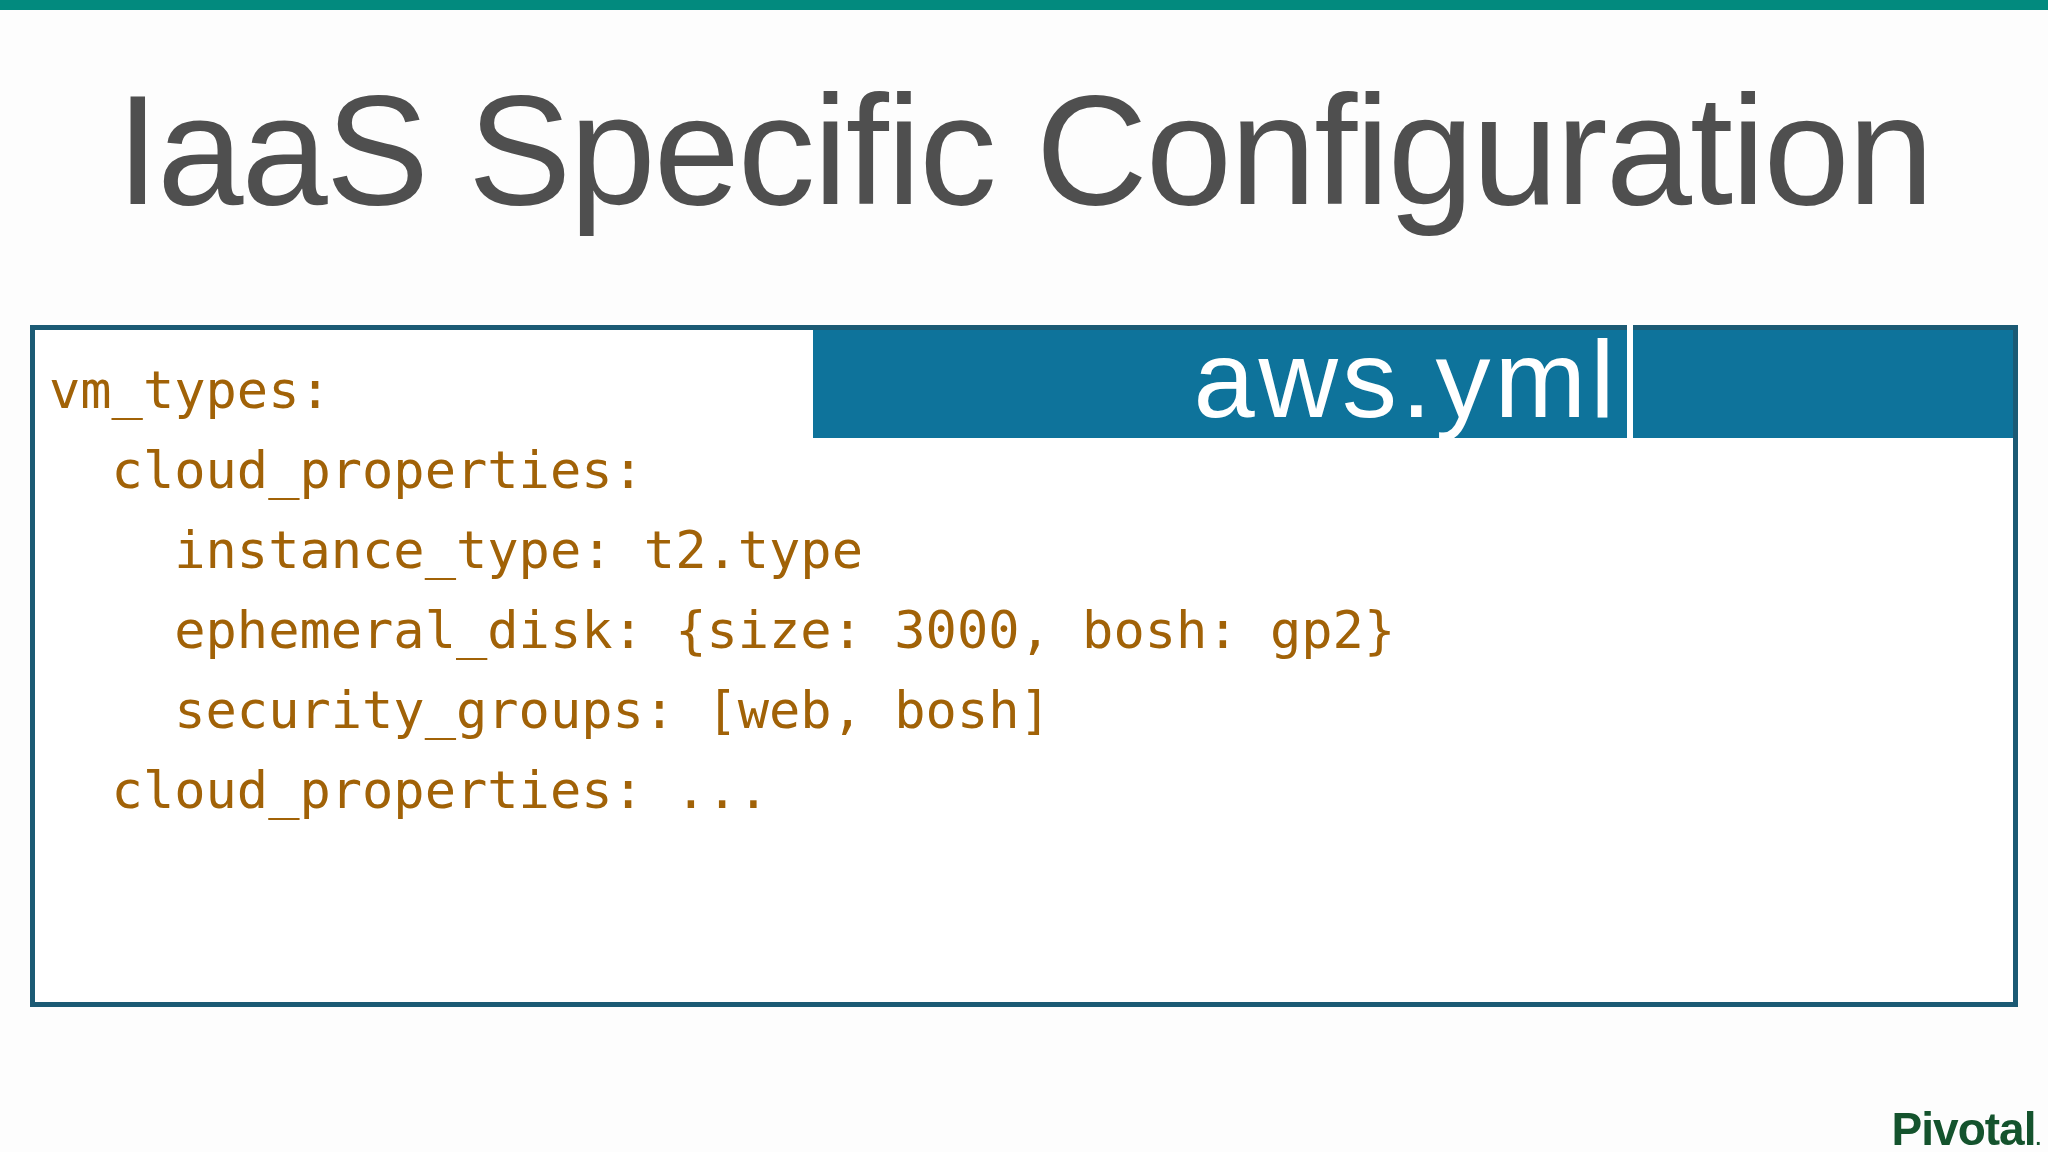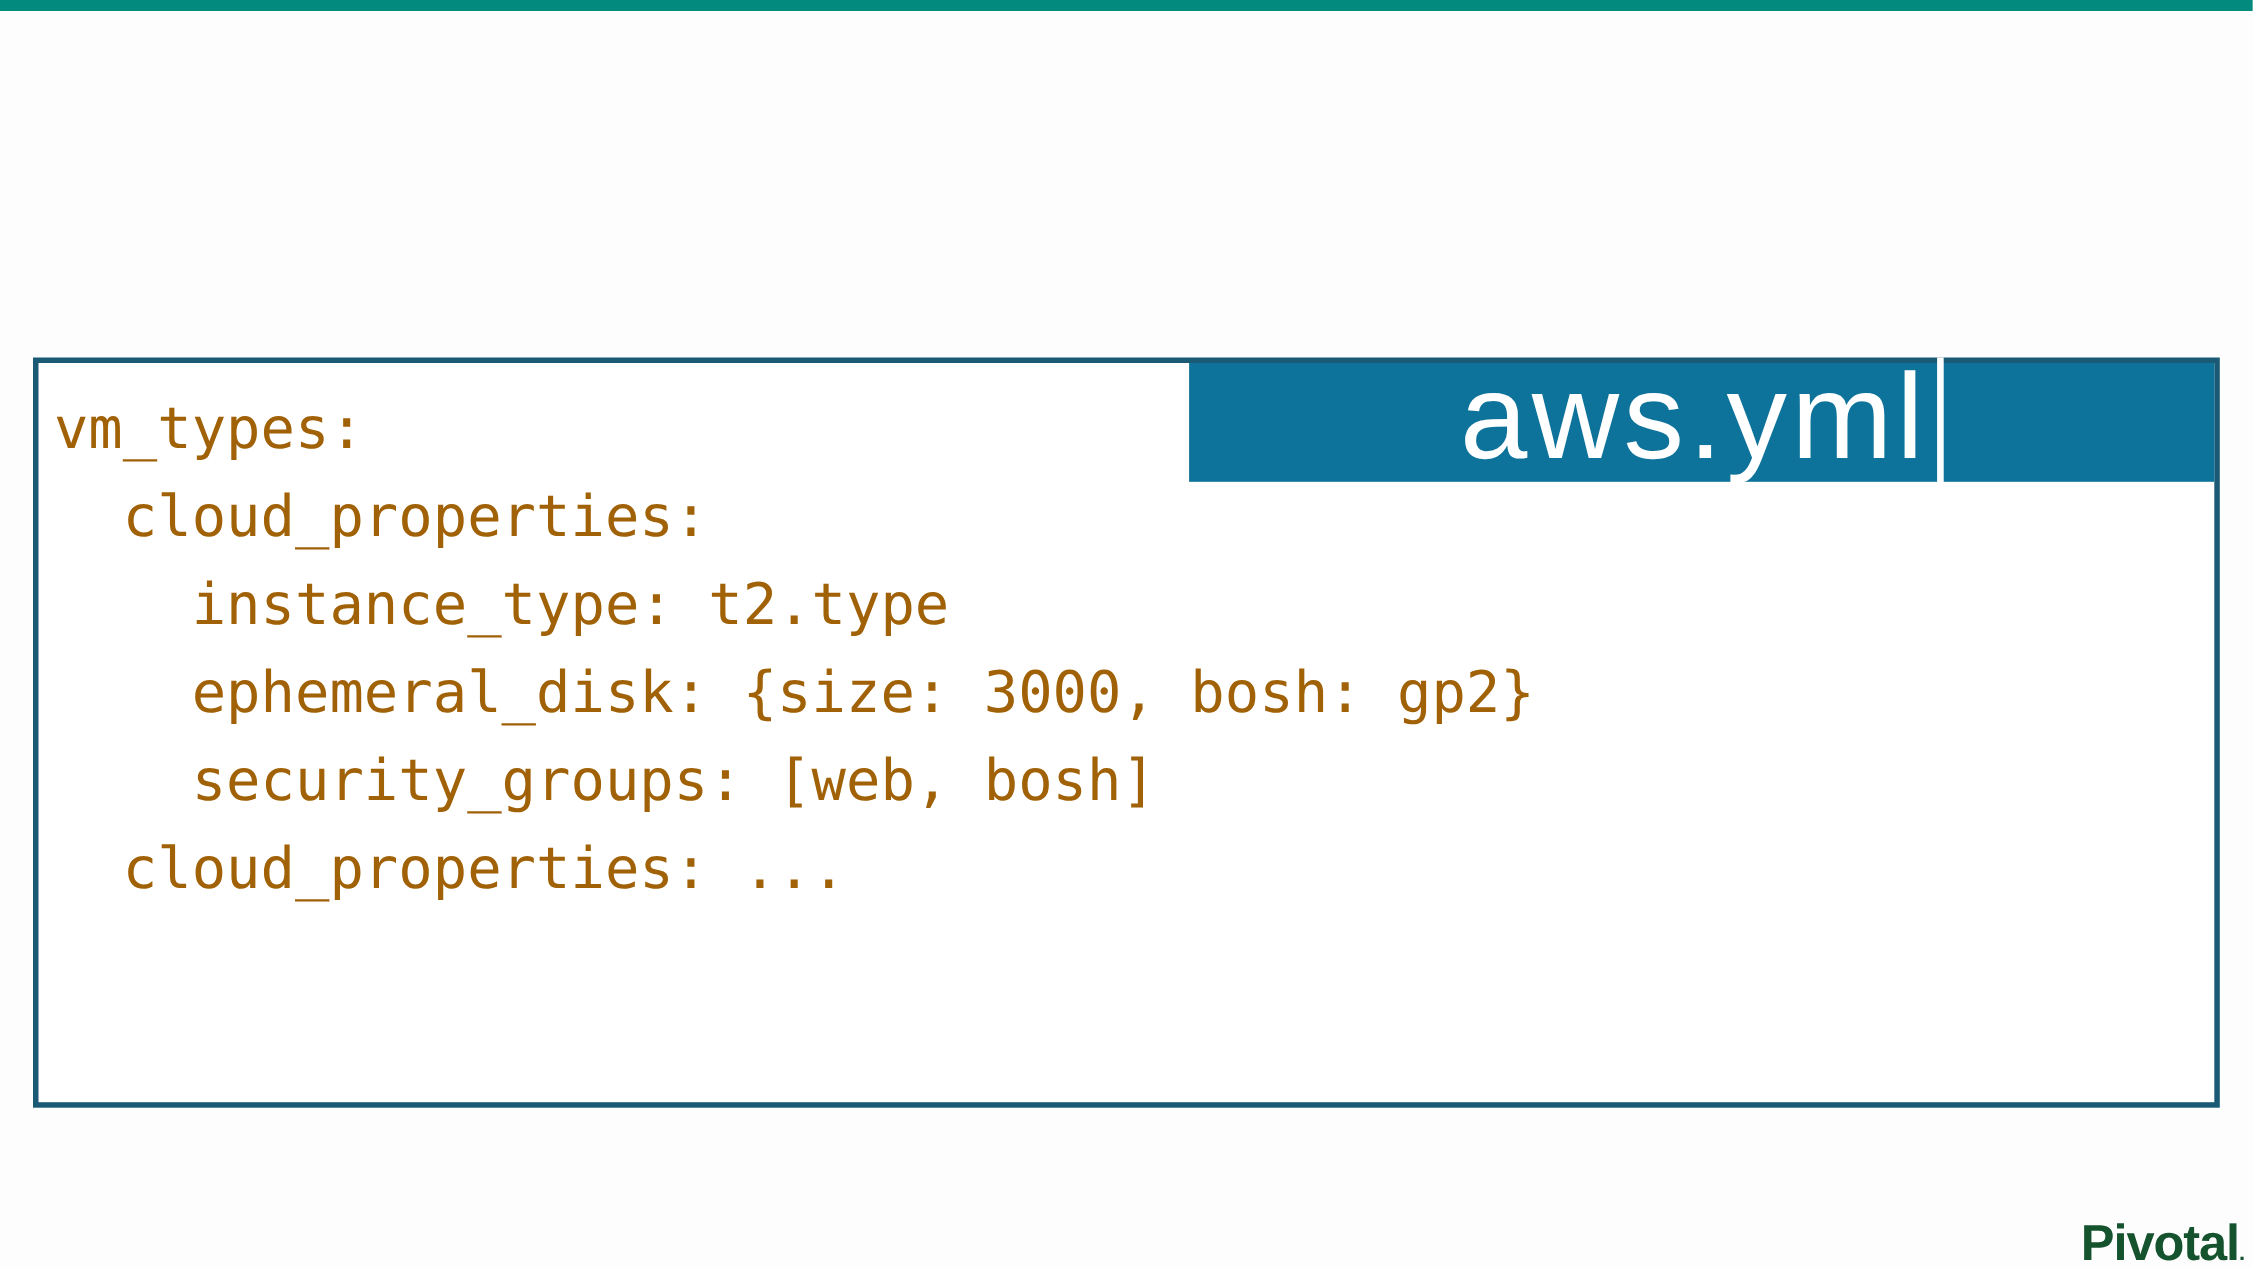--- a/index.html
+++ b/index.html
@@ -34,21 +34,21 @@
     position: absolute;
     left: 30px; top: 325px;
     width: 1988px; height: 682px;
     box-sizing: border-box;
     border: 5px solid #1b5a74;
     background: #ffffff;
   }
   .filename-tab {
     position: absolute;
     top: 0; right: 0;
-    width: 932px; height: 108px;
+    width: 1200px; height: 108px;
     background: #0e739b;
     display: flex;
     align-items: center;
     justify-content: center;
   }
   .filename-label {
     color: #ffffff;
     font-size: 110px;
     letter-spacing: 4px;
     line-height: 1;
@@ -88,20 +88,21 @@
     vertical-align: baseline;
   }
 </style>
 </head>
 <body>
 
 <div class="slide">
 
   <div class="top-bar"></div>
 
+  <h1 class="title">IaaS Specific Configuration</h1>
 
   <div class="code-box">
 
     <div class="filename-tab">
       <span class="filename-label">aws.yml</span>
       <span class="text-cursor"></span>
     </div>
 
     <div class="code">
       <div class="code-line">vm_types:</div>

